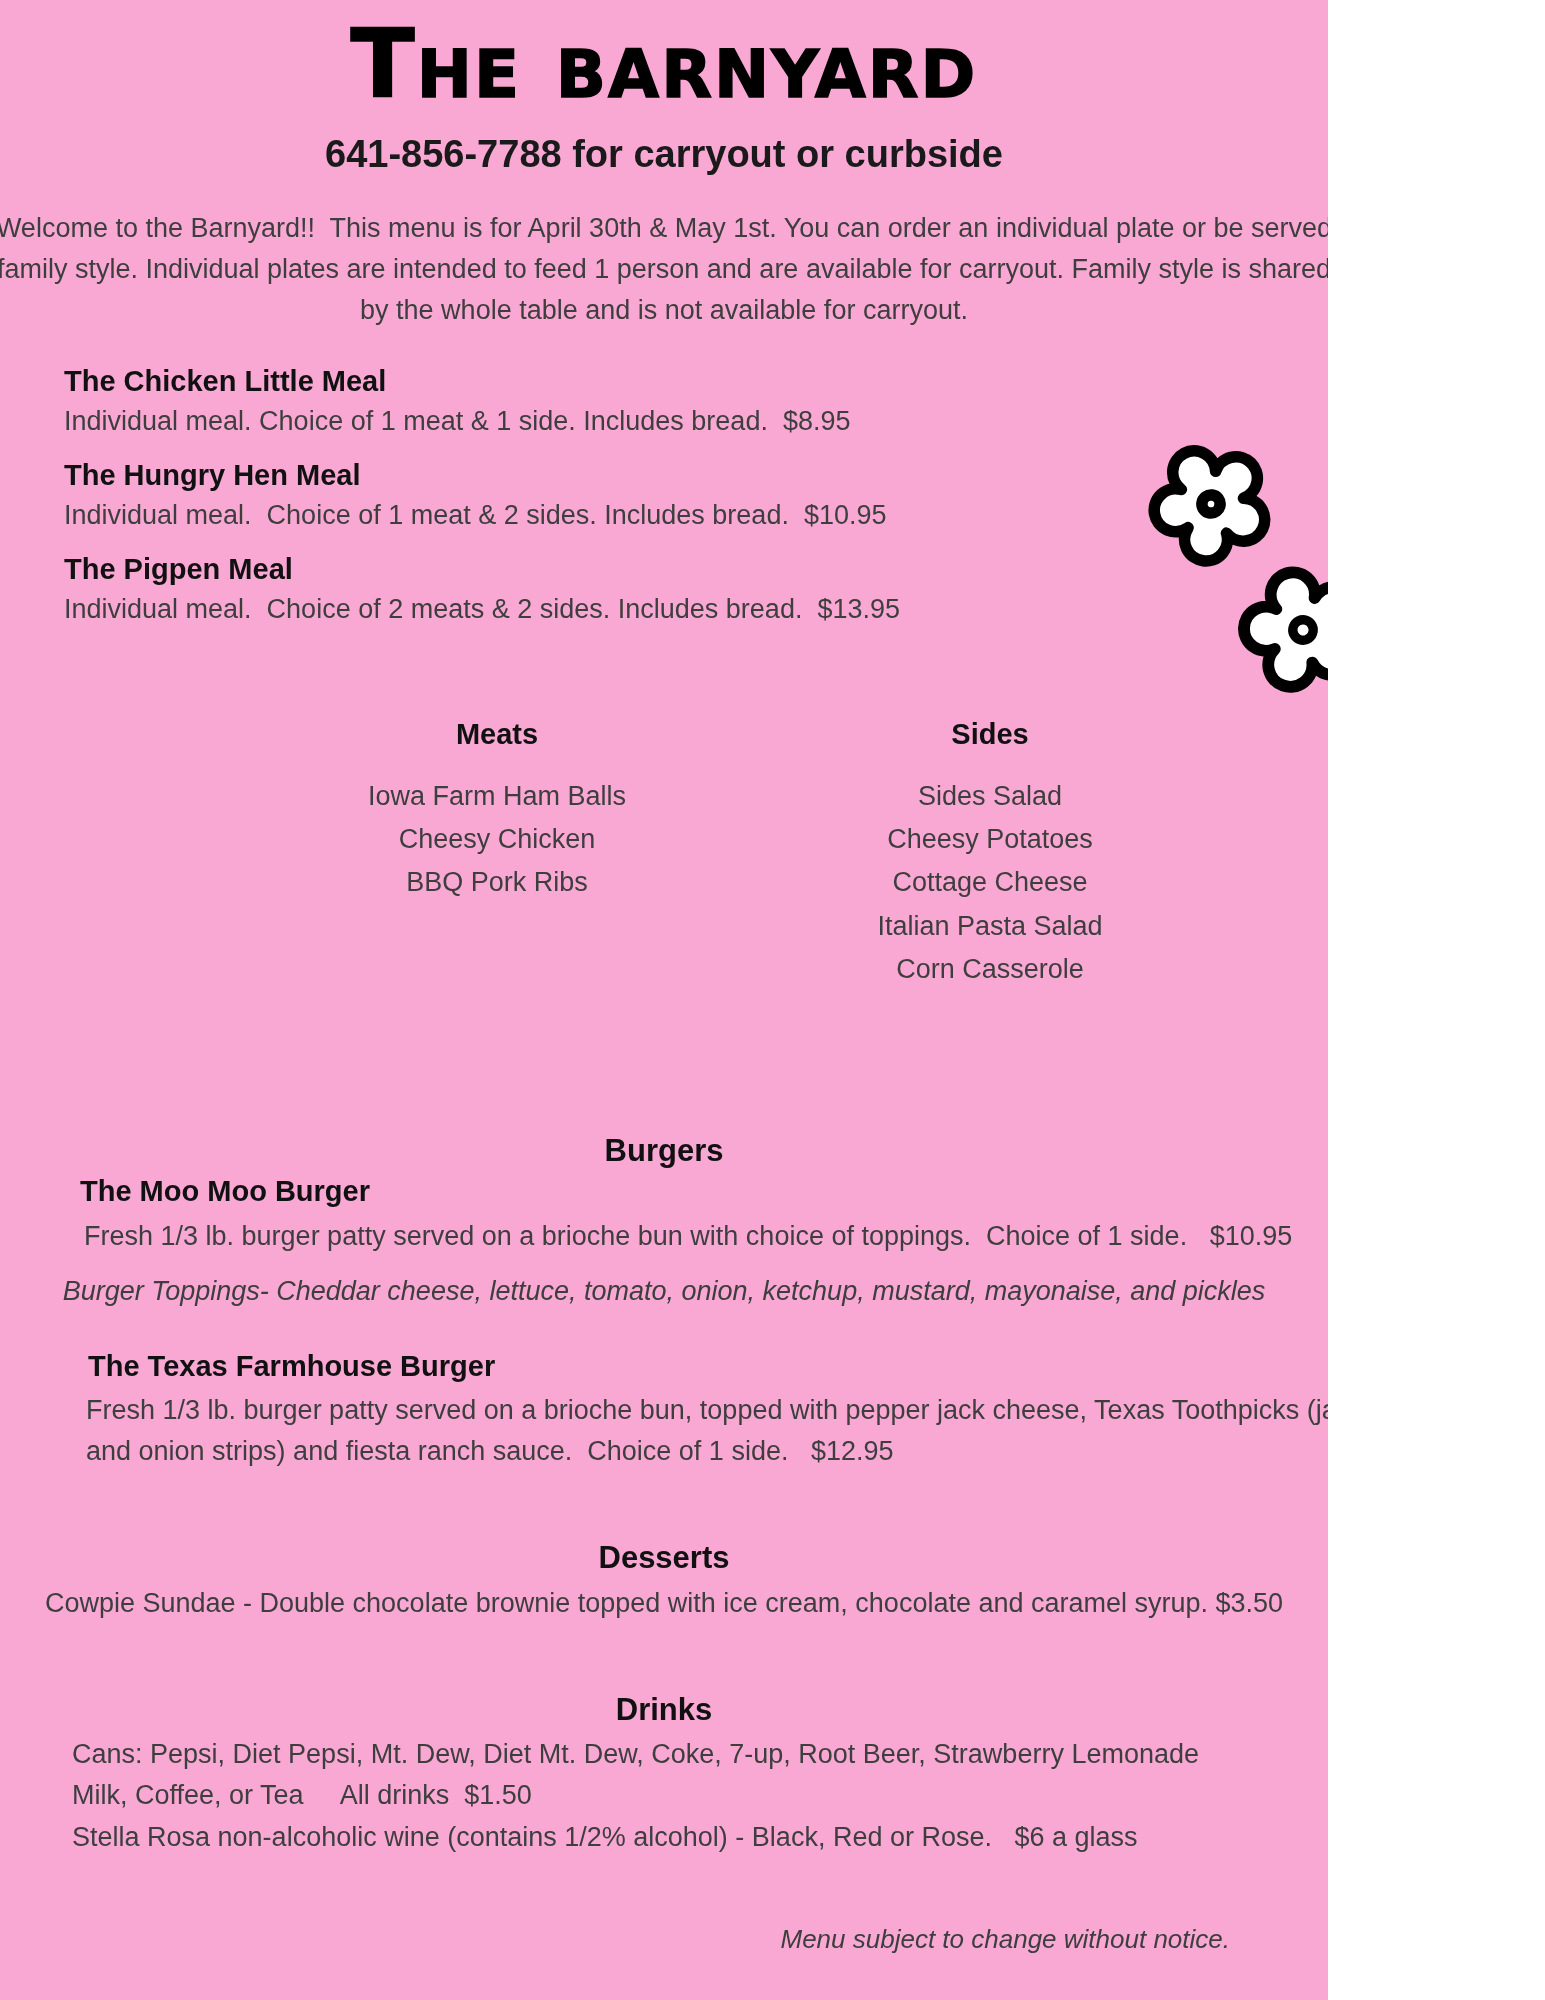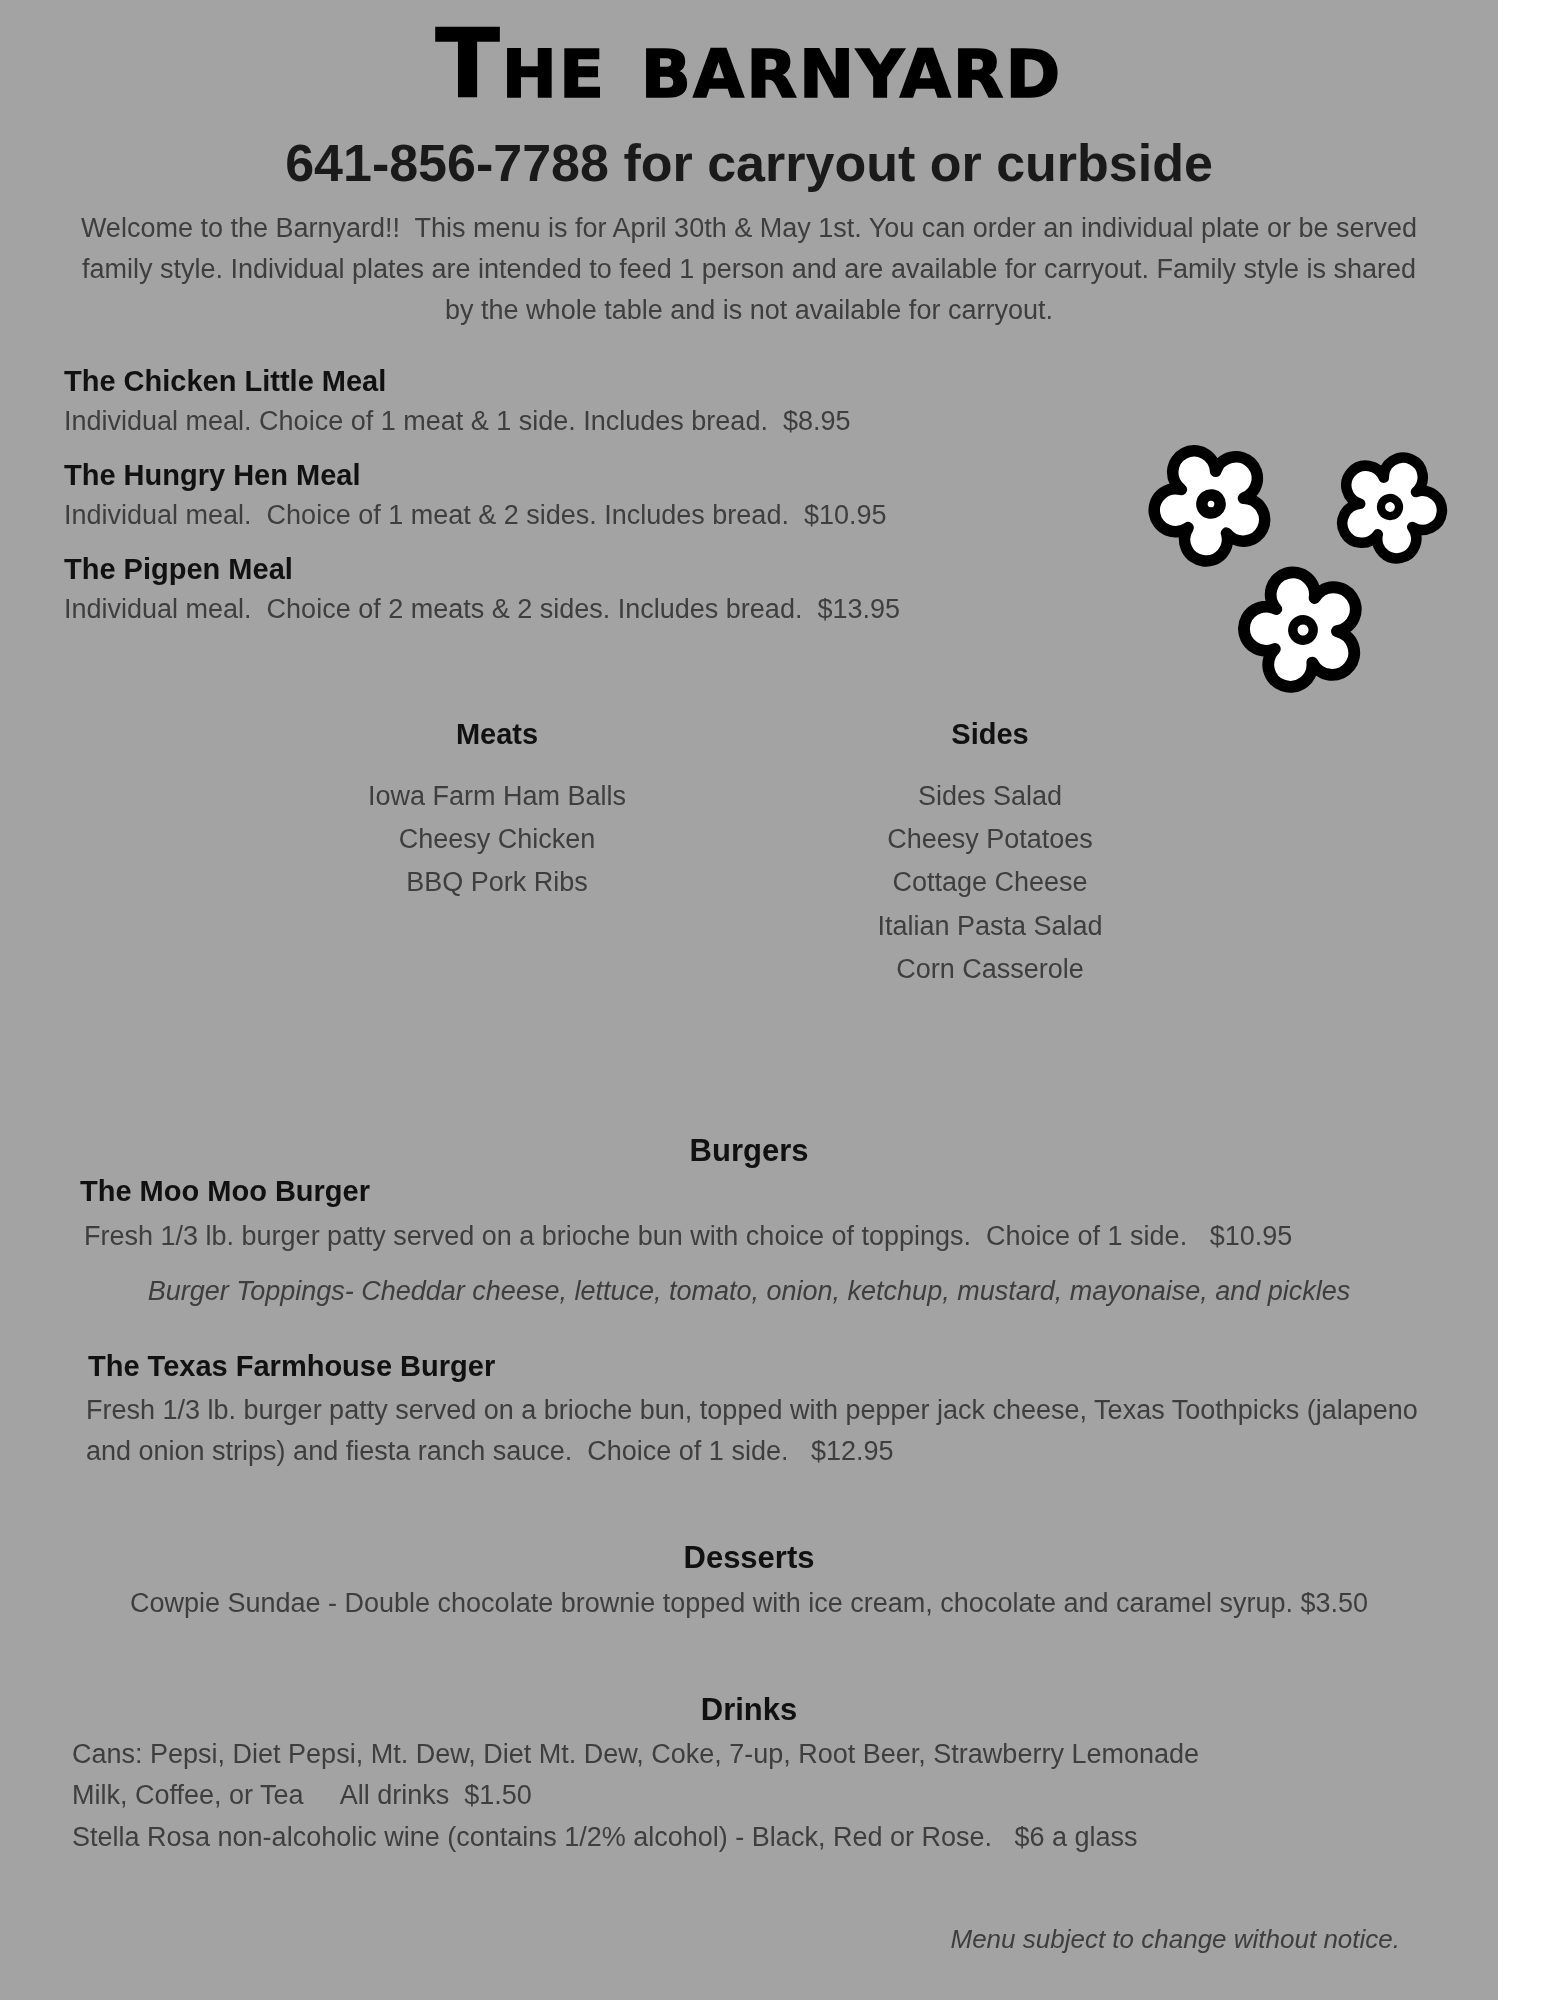--- a/index.html
+++ b/index.html
@@ -1,42 +1,42 @@
 <!DOCTYPE html>
 <html><head>
 <meta charset="utf-8">
 <style>
   * { margin: 0; padding: 0; box-sizing: border-box; }
   html, body { background: #ffffff; }
   .page {
     position: relative;
-    width: 1498px;
+    width: 1328px;
     height: 2000px;
-    background: #a3a3a3;
+    background: #f9a8d4;
     font-family: "Liberation Sans", "DejaVu Sans", sans-serif;
     color: #3e3e3e;
     overflow: hidden;
   }
   .title {
     position: absolute; top: 16px; left: 0; width: 100%;
     text-align: center;
     font-family: "DejaVu Sans", sans-serif;
     font-weight: bold;
     font-variant: small-caps;
     font-size: 94px;
     line-height: 1.05;
     color: #000;
     -webkit-text-stroke: 1.5px #000;
     letter-spacing: 2px;
   }
   .phone {
     position: absolute; top: 133px; left: 0; width: 100%;
     text-align: center;
     font-weight: bold;
-    font-size: 52px;
+    font-size: 38px;
     color: #1a1a1a;
   }
   .welcome {
     position: absolute; top: 208px; left: 50%; transform: translateX(-50%);
     width: 1350px;
     text-align: center;
     font-size: 27px;
     line-height: 1.52;
     white-space: pre-wrap;
   }

